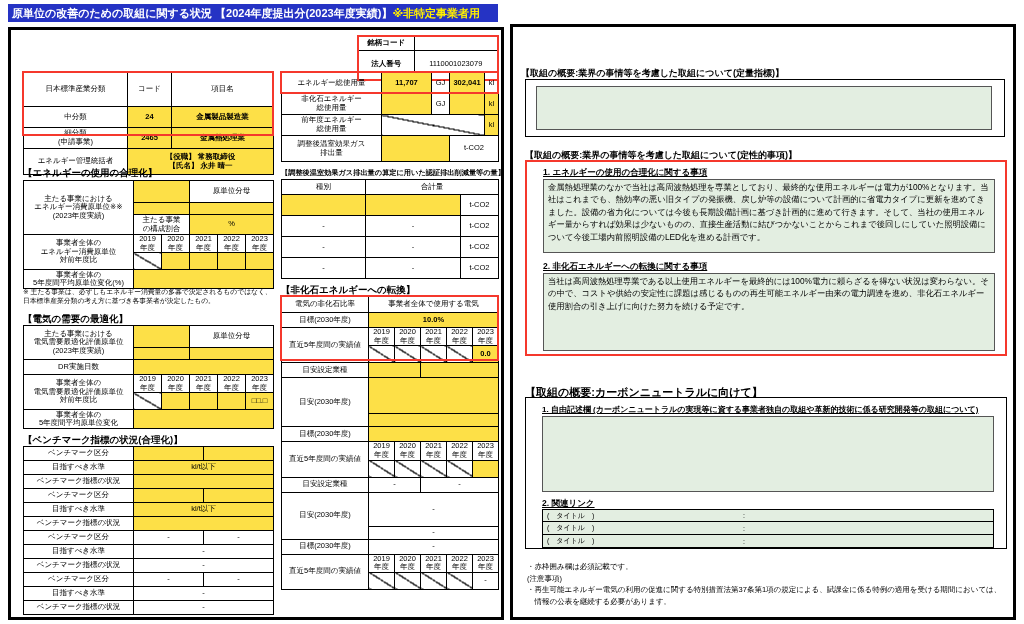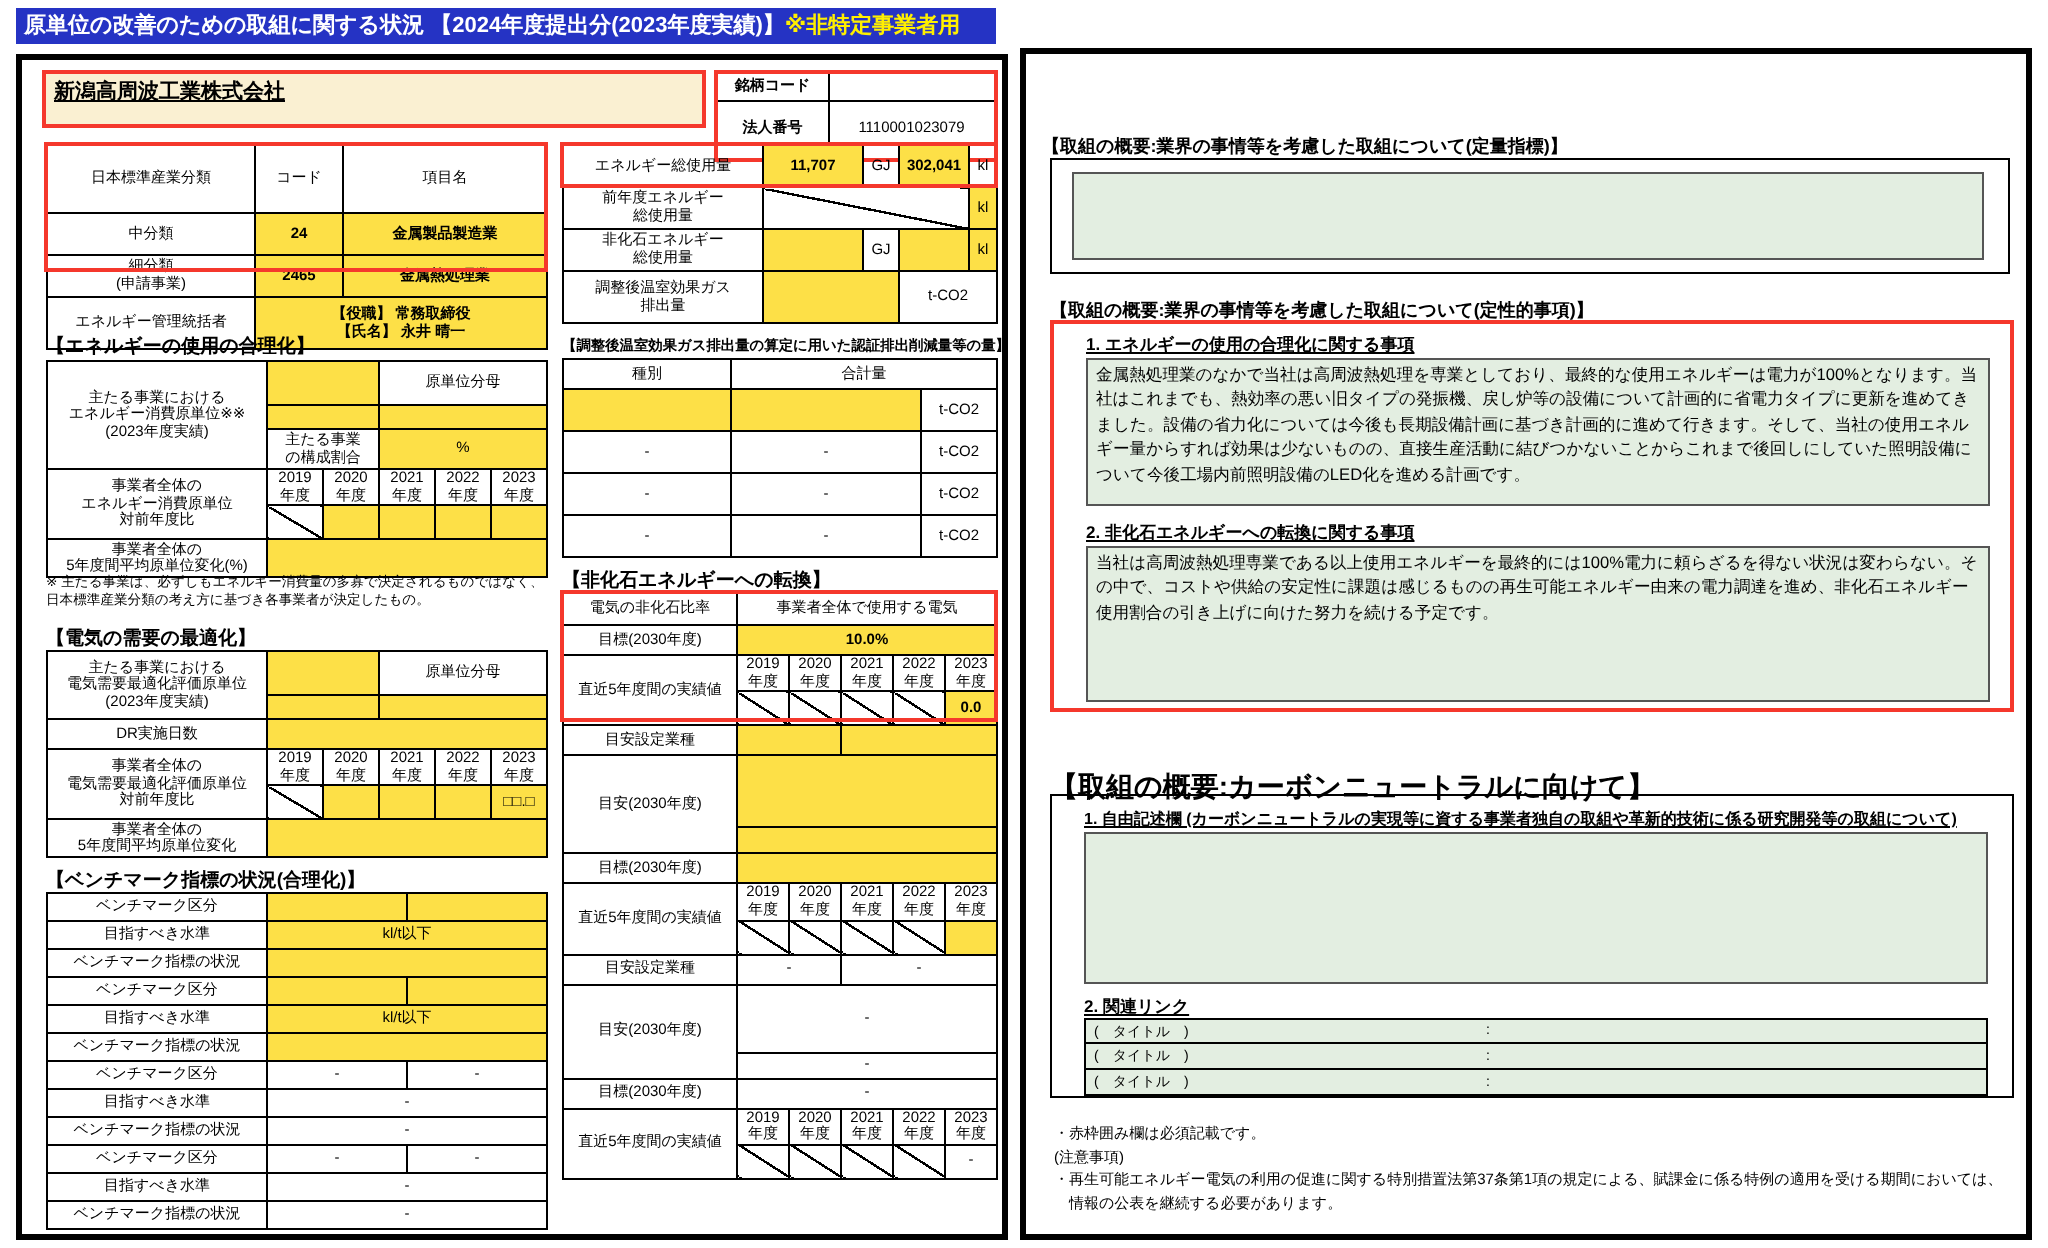--- a/index.html
+++ b/index.html
@@ -33,23 +33,20 @@
 </style>
 </head>
 <body>
 
 <div class="banner">
   <span>原単位の改善のための取組に関する状況 【2024年度提出分(2023年度実績)】</span><span class="note">※非特定事業者用</span>
 </div>
 
 <div id="left-panel" class="panel">
 
-  <div class="company-box" style="left:10px; top:5px; width:332px; height:29px;">
-    <span>新潟高周波工業株式会社</span>
-  </div>
 
   <table class="frm" style="left:346px; top:5px; width:140px; border:2px solid #f5382c;">
     <colgroup>
         <col style="width:56px">
         <col style="width:84px">
       </colgroup>
     <tbody>
         <tr style="height:14px">
       <td class="f7 b">銘柄コード</td>
       <td></td>
@@ -103,31 +100,31 @@
       </colgroup>
     <tbody>
         <tr style="height:21px">
       <td>エネルギー総使用量</td>
       <td class="y b">11,707</td>
       <td class="f65">GJ</td>
       <td class="y b f7">302,041</td>
       <td class="f65">kl</td>
     </tr>
     <tr style="height:21px">
+      <td class="f7">非化石エネルギー
+総使用量</td>
+      <td class="y"></td>
+      <td class="f65">GJ</td>
+      <td class="y"></td>
+      <td class="y f65">kl</td>
+    </tr>
+    <tr style="height:21px">
       <td class="f7">前年度エネルギー
 総使用量</td>
       <td colspan="3" class="diag"></td>
-      <td class="y f65">kl</td>
-    </tr>
-    <tr style="height:21px">
-      <td class="f7">非化石エネルギー
-総使用量</td>
-      <td class="y"></td>
-      <td class="f65">GJ</td>
-      <td class="y"></td>
       <td class="y f65">kl</td>
     </tr>
     <tr style="height:26px">
       <td class="f7">調整後温室効果ガス
 排出量</td>
       <td colspan="2" class="y"></td>
       <td colspan="2" class="f65">t-CO2</td>
     </tr>
   </tbody>
     </table>
@@ -470,21 +467,21 @@
   </div>
 
   <div class="sech" style="left:12px; top:122px; font-size:9px;">【取組の概要:業界の事情等を考慮した取組について(定性的事項)】</div>
   <div class="abs" style="left:12px; top:133px; width:482px; height:196px; border:2px solid #f5382c;">
     <div class="subttl" style="left:16px; top:5px;">1. エネルギーの使用の合理化に関する事項</div>
     <div class="greenbox txtbox" style="left:16px; top:17px; width:452px; height:74px;">金属熱処理業のなかで当社は高周波熱処理を専業としており、最終的な使用エネルギーは電力が100%となります。当社はこれまでも、熱効率の悪い旧タイプの発振機、戻し炉等の設備について計画的に省電力タイプに更新を進めてきました。設備の省力化については今後も長期設備計画に基づき計画的に進めて行きます。そして、当社の使用エネルギー量からすれば効果は少ないものの、直接生産活動に結びつかないことからこれまで後回しにしていた照明設備について今後工場内前照明設備のLED化を進める計画です。</div>
     <div class="subttl" style="left:16px; top:99px;">2. 非化石エネルギーへの転換に関する事項</div>
     <div class="greenbox txtbox" style="left:16px; top:111px; width:452px; height:78px;">当社は高周波熱処理専業である以上使用エネルギーを最終的には100%電力に頼らざるを得ない状況は変わらない。その中で、コストや供給の安定性に課題は感じるものの再生可能エネルギー由来の電力調達を進め、非化石エネルギー使用割合の引き上げに向けた努力を続ける予定です。</div>
   </div>
 
-  <div class="sech" style="left:12px; top:358px; font-size:14px;">【取組の概要:カーボンニュートラルに向けて】</div>
+  <div class="sech" style="left:12px; top:358px; font-size:11px;">【取組の概要:カーボンニュートラルに向けて】</div>
   <div class="abs" style="left:12px; top:370px; width:482px; height:152px; border:1px solid #000;">
     <div class="subttl" style="left:16px; top:6px; font-size:8px; white-space:normal; width:462px;">1. 自由記述欄 (カーボンニュートラルの実現等に資する事業者独自の取組や革新的技術に係る研究開発等の取組について)</div>
     <div class="greenbox" style="left:16px; top:18px; width:452px; height:76px;"></div>
     <div class="subttl" style="left:16px; top:100px;">2. 関連リンク</div>
     <div class="abs" style="left:16px; top:111px; width:452px;">
       <div class="linkrow">
           <span class="lbl">(　タイトル　)</span>
           <span>:</span>
         </div>
       <div class="linkrow">

